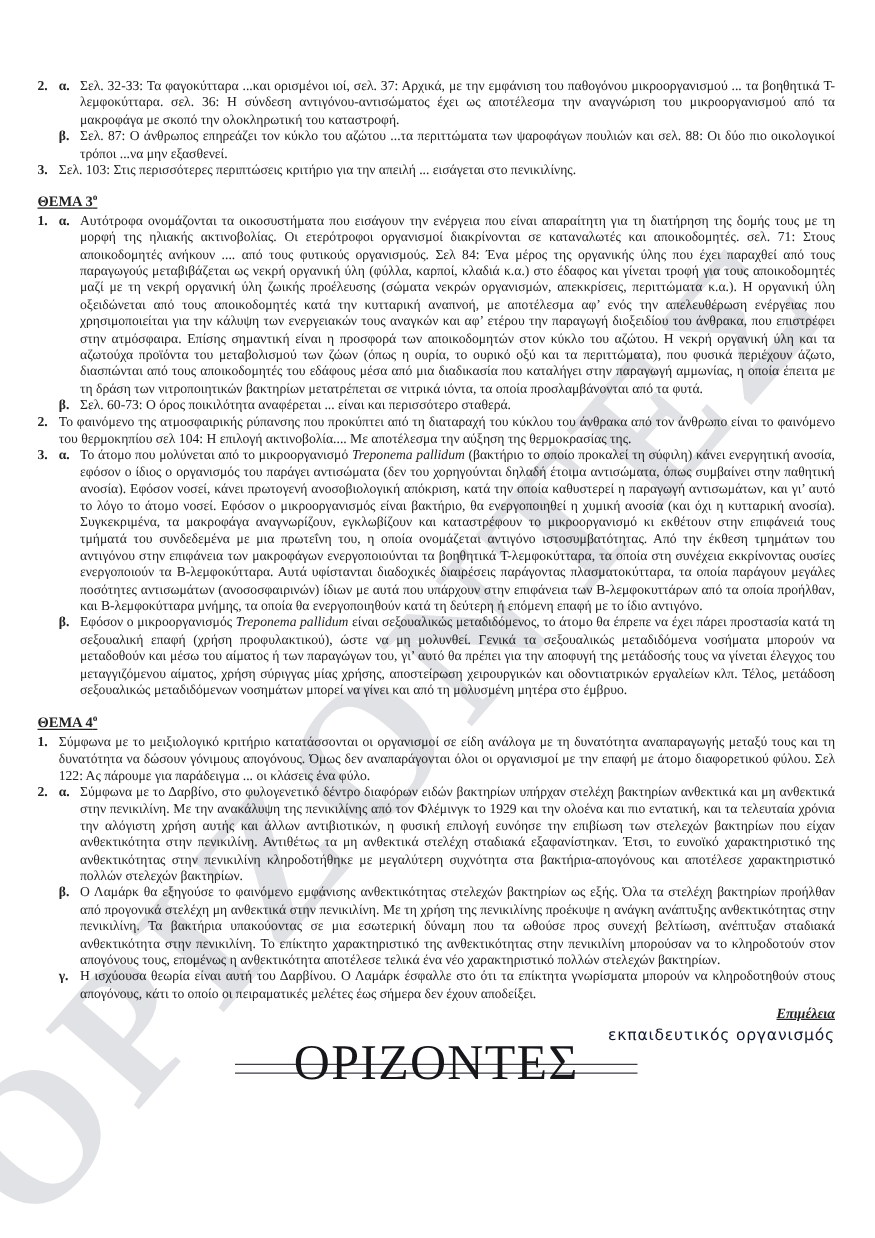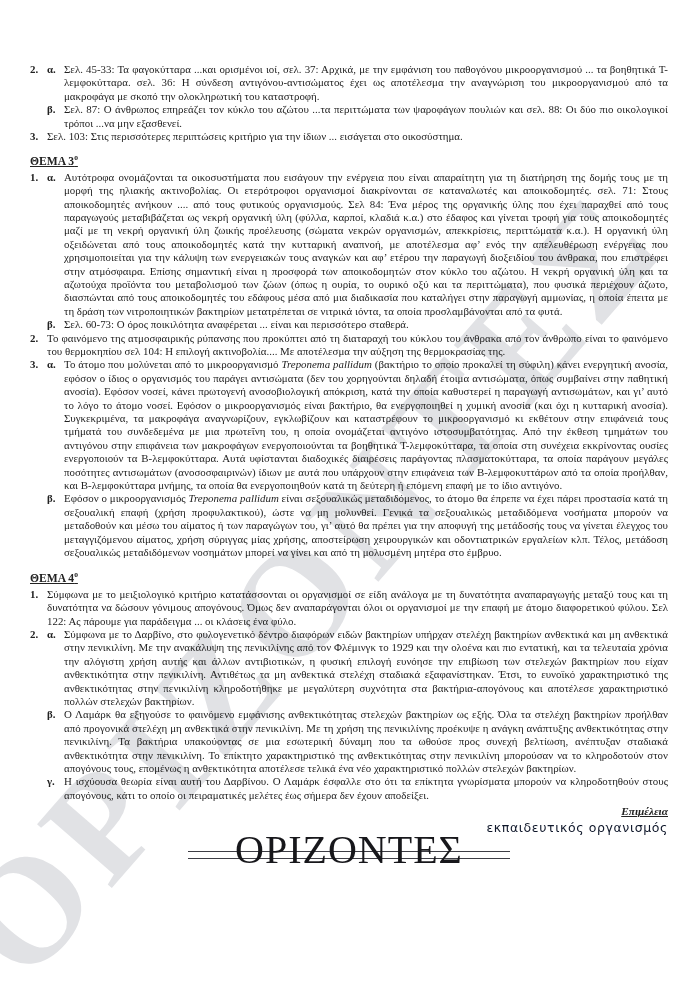--- a/index.html
+++ b/index.html
@@ -39,30 +39,30 @@
 </head>
 <body>
 
 <div class="watermark">ΟΡΙΖΟΝΤΕΣ</div>
 
 <div class="page">
 
   <div class="row">
     <span class="num">2.</span>
     <span class="let">α.</span>
-    <div class="txt">Σελ. 45-33: Τα φαγοκύτταρα ...και ορισμένοι ιοί, σελ. 37: Αρχικά, με την εμφάνιση του παθογόνου μικροοργανισμού ... τα βοηθητικά Τ-λεμφοκύτταρα. σελ. 36: Η σύνδεση αντιγόνου-αντισώματος έχει ως αποτέλεσμα την αναγνώριση του μικροοργανισμού από τα μακροφάγα με σκοπό την ολοκληρωτική του καταστροφή.</div>
+    <div class="txt">Σελ. 32-33: Τα φαγοκύτταρα ...και ορισμένοι ιοί, σελ. 37: Αρχικά, με την εμφάνιση του παθογόνου μικροοργανισμού ... τα βοηθητικά Τ-λεμφοκύτταρα. σελ. 36: Η σύνδεση αντιγόνου-αντισώματος έχει ως αποτέλεσμα την αναγνώριση του μικροοργανισμού από τα μακροφάγα με σκοπό την ολοκληρωτική του καταστροφή.</div>
   </div>
   <div class="row">
     <span class="num"></span>
     <span class="let">β.</span>
     <div class="txt">Σελ. 87: Ο άνθρωπος επηρεάζει τον κύκλο του αζώτου ...τα περιττώματα των ψαροφάγων πουλιών και  σελ. 88: Οι δύο πιο οικολογικοί τρόποι ...να μην εξασθενεί.</div>
   </div>
   <div class="row">
     <span class="num">3.</span>
-    <div class="txt">Σελ. 103: Στις περισσότερες περιπτώσεις κριτήριο για  την ίδιων ... εισάγεται στο οικοσύστημα.</div>
+    <div class="txt">Σελ. 103: Στις περισσότερες περιπτώσεις κριτήριο για  την απειλή ... εισάγεται στο πενικιλίνης.</div>
   </div>
 
   <div class="thema"><span>ΘΕΜΑ 3</span><sup>ο</sup></div>
 
   <div class="row">
     <span class="num">1.</span>
     <span class="let">α.</span>
     <div class="txt">Αυτότροφα ονομάζονται τα οικοσυστήματα που εισάγουν την ενέργεια που είναι απαραίτητη για τη διατήρηση της δομής τους με τη μορφή της ηλιακής ακτινοβολίας. Οι ετερότροφοι οργανισμοί διακρίνονται σε καταναλωτές και αποικοδομητές. σελ. 71: Στους αποικοδομητές ανήκουν .... από τους φυτικούς οργανισμούς. Σελ 84: Ένα μέρος της οργανικής ύλης που έχει παραχθεί από τους παραγωγούς μεταβιβάζεται ως νεκρή οργανική ύλη (φύλλα, καρποί, κλαδιά κ.α.) στο έδαφος και γίνεται τροφή για τους αποικοδομητές μαζί με τη νεκρή οργανική ύλη ζωικής προέλευσης (σώματα νεκρών οργανισμών, απεκκρίσεις, περιττώματα κ.α.). Η οργανική ύλη οξειδώνεται από τους αποικοδομητές κατά την κυτταρική αναπνοή, με αποτέλεσμα αφ’ ενός την απελευθέρωση ενέργειας που χρησιμοποιείται για την κάλυψη των ενεργειακών τους αναγκών και αφ’ ετέρου την παραγωγή διοξειδίου του άνθρακα, που επιστρέφει στην ατμόσφαιρα. Επίσης σημαντική είναι η προσφορά των αποικοδομητών στον κύκλο του αζώτου. Η νεκρή οργανική ύλη και τα αζωτούχα προϊόντα του μεταβολισμού των ζώων (όπως η ουρία, το ουρικό οξύ και τα περιττώματα), που φυσικά περιέχουν άζωτο, διασπώνται από τους αποικοδομητές του εδάφους μέσα από μια διαδικασία που καταλήγει στην παραγωγή αμμωνίας, η οποία έπειτα με τη δράση των νιτροποιητικών βακτηρίων μετατρέπεται σε νιτρικά ιόντα, τα οποία προσλαμβάνονται από τα φυτά.</div>
   </div>
   <div class="row">

